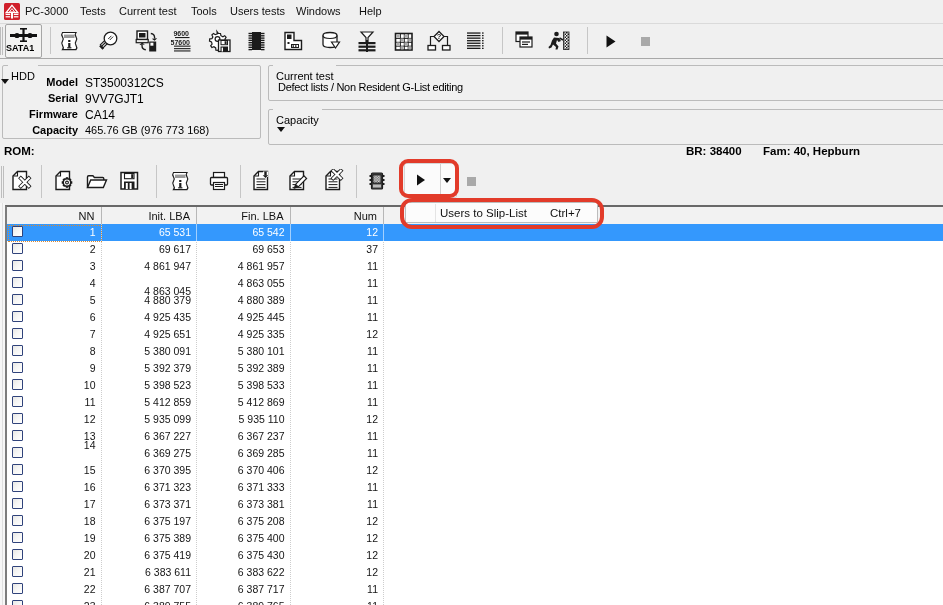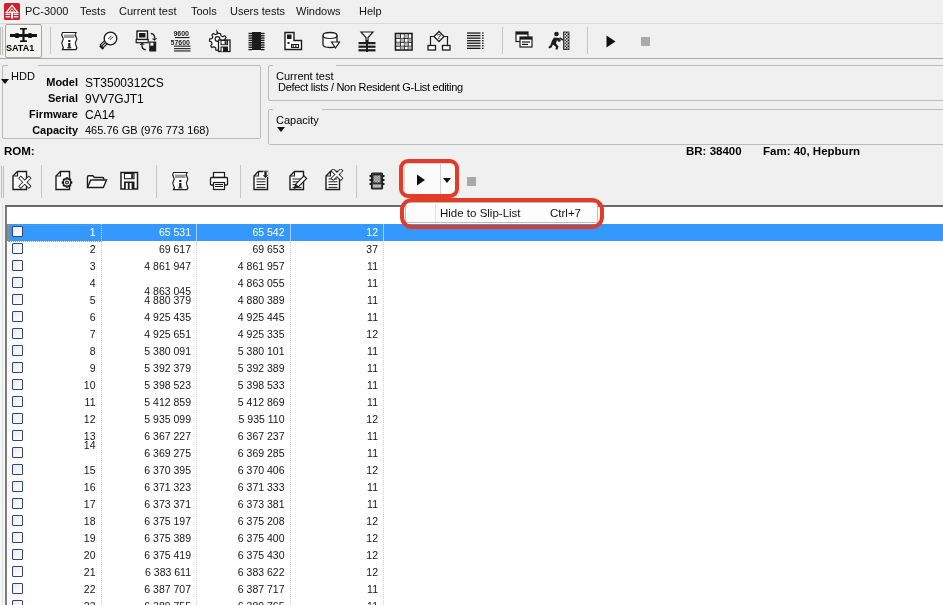--- a/index.html
+++ b/index.html
@@ -351,20 +351,30 @@
       <path d="M1 0.5 L9 6 L1 11.5 Z" fill="#111"></path>
     </svg>
 <svg class="icon" style="left:443px;top:17px" width="8" height="5" viewBox="0 0 8 5">
       <path d="M0 0 h8 l-4 5 Z" fill="#111"></path>
     </svg>
     <div class="abs" style="left:467px;top:16px;width:9px;height:9px;background:#a9a9a9"></div>
   </div>
 <div class="abs" style="left:0;top:203px;width:5px;height:402px;background:#f7f7f7;border-right:0"></div>
 <div class="abs" style="left:2px;top:203px;width:1px;height:402px;background:#e0e0e0"></div>
 <div class="abs" style="left:5px;top:205px;width:938px;height:400px;background:#fff;border-top:2px solid #686868;border-left:2px solid #7d7d7d;box-sizing:border-box">
+    <div class="abs" style="left:0;top:0;width:936px;height:17px;background:#f2f2f2;border-bottom:1px solid #d2d2d2">
+      <div class="hcell" style="left:0px;width:87.5px">NN</div>
+      <div class="hcell" style="left:93.5px;width:89.5px">Init. LBA</div>
+      <div class="hcell" style="left:189px;width:87.5px">Fin. LBA</div>
+      <div class="hcell" style="left:282.5px;width:87.5px">Num</div>
+      <div class="hsep" style="left:93.5px"></div>
+      <div class="hsep" style="left:189px"></div>
+      <div class="hsep" style="left:282.5px"></div>
+      <div class="hsep" style="left:376px"></div>
+    </div>
     <div class="dot" style="left:93.5px;top:18px;bottom:0"></div>
     <div class="dot" style="left:189px;top:18px;bottom:0"></div>
     <div class="dot" style="left:282.5px;top:18px;bottom:0"></div>
     <div class="dot" style="left:376px;top:18px;bottom:0"></div>
     <div class="abs" style="left:0;top:17px;width:936px;height:17px;background:#3498fd">
       <div class="wline" style="left:93.5px"></div>
       <div class="wline" style="left:189px"></div>
       <div class="wline" style="left:282.5px"></div>
       <div class="wline" style="left:376px"></div>
       <div class="abs" style="left:0.5px;top:0.5px;width:92px;height:15px;border:1px dotted #d98a35"></div>
@@ -480,17 +490,17 @@
     <div class="cell" style="left:189px;top:374px;width:88.5px;color:#141414">6 387 717</div>
     <div class="cell" style="left:282.5px;top:374px;width:88.5px;color:#141414">11</div>
     <div class="cb" style="left:5px;top:393px"></div>
     <div class="cell" style="left:0;top:391px;width:88.5px;color:#141414">23</div>
     <div class="cell" style="left:93.5px;top:391px;width:90.5px;color:#141414">6 389 755</div>
     <div class="cell" style="left:189px;top:391px;width:88.5px;color:#141414">6 389 765</div>
     <div class="cell" style="left:282.5px;top:391px;width:88.5px;color:#141414">11</div>
   </div>
 <div class="abs" style="left:405px;top:202px;width:193px;height:21px;background:#fcfcfc;border:1px solid #bcbcbc;box-sizing:border-box">
  <div class="abs" style="left:29px;top:1px;width:1px;height:18px;background:#e4e4e4"></div>
- <span class="abs" style="left:34px;top:3.5px;font-size:11.5px;color:#111">Hide to Slip-List</span>
+ <span class="abs" style="left:34px;top:3.5px;font-size:11.5px;color:#111">Users to Slip-List</span>
  <span class="abs" style="left:144px;top:3.5px;font-size:11.5px;color:#111">Ctrl+7</span>
 </div>
 <div class="redbox" style="left:399px;top:159px;width:60px;height:39px;border-radius:9px;box-sizing:border-box"></div>
 <div class="redbox" style="left:400px;top:198px;width:204px;height:31px;border-width:4.5px;border-radius:12px;box-sizing:border-box"></div>
 
 </body></html>

